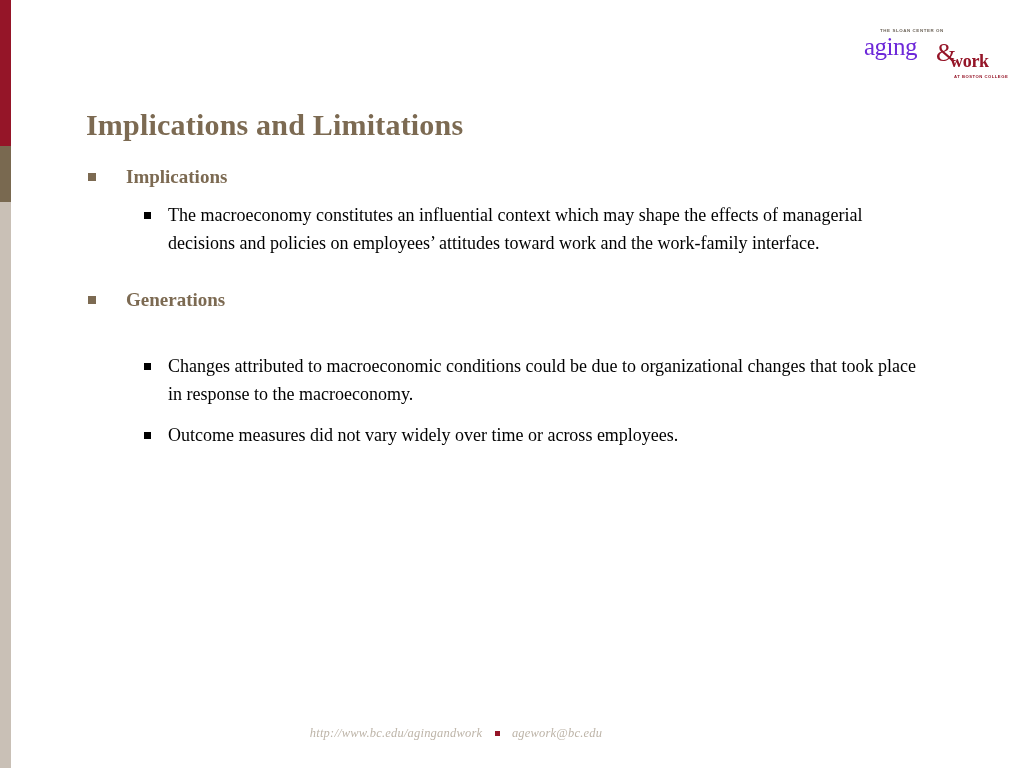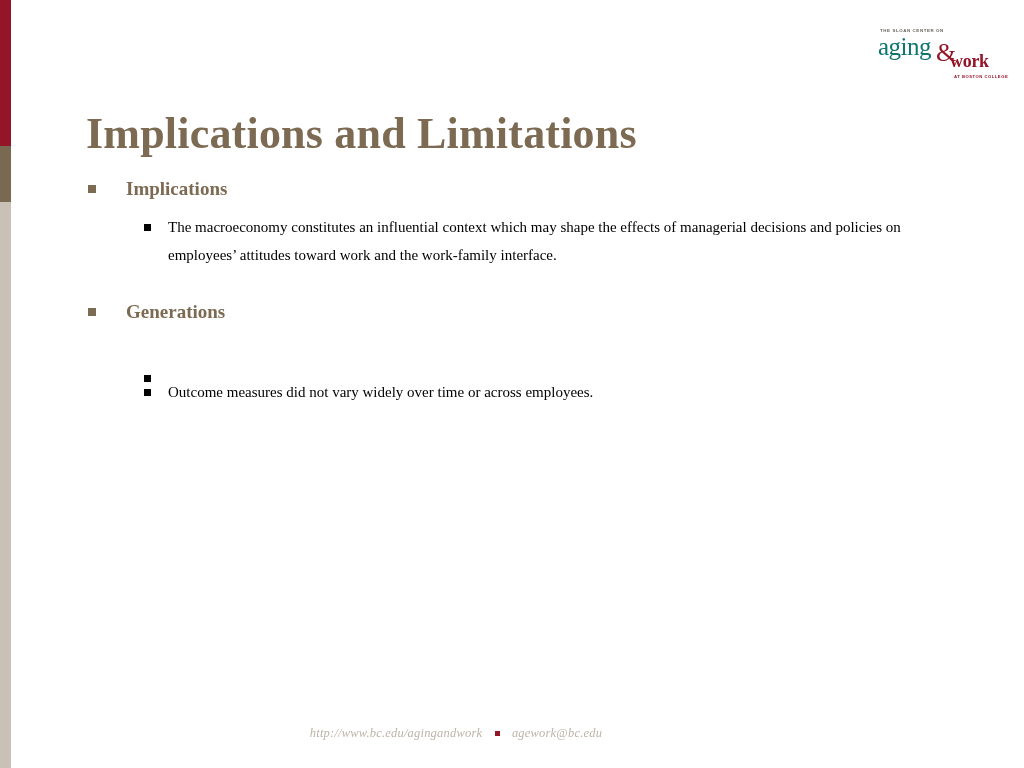--- a/index.html
+++ b/index.html
@@ -50,25 +50,25 @@
     margin-left: 16px;
     line-height: 6px;
     white-space: nowrap;
   }
   .logo-main {
     position: relative;
     height: 40px;
   }
   .logo-aging {
     position: absolute;
-    left: 14px;
+    left: 0;
     top: 0px;
     font-family: "Liberation Serif", serif;
     font-size: 25px;
-    color: #0f766e;
+    color: #6d28d9;
     letter-spacing: -0.5px;
     line-height: 26px;
   }
   .logo-amp {
     position: absolute;
     left: 72px;
     top: 6px;
     font-family: "Liberation Serif", serif;
     font-size: 26px;
     color: #951528;
@@ -95,33 +95,33 @@
     font-weight: bold;
     color: #951528;
     white-space: nowrap;
   }
 
   
   .slide-title {
     position: absolute;
     left: 86px;
     top: 82px;
-    font-size: 44px;
+    font-size: 30px;
     font-weight: bold;
     color: #7c6a52;
     letter-spacing: 0.2px;
     line-height: 46px;
     white-space: nowrap;
   }
 
   
   .body-area {
     position: absolute;
     left: 0;
-    top: 176px;
+    top: 164px;
     width: 1024px;
   }
 
   .group { margin-bottom: 0; }
 
   
   .l1 {
     position: relative;
     margin: 0 0 0 0;
     padding-left: 126px;
@@ -138,21 +138,21 @@
     width: 8px;
     height: 8px;
     background: #7c6a52;
   }
 
   
   .l2 {
     position: relative;
     padding-left: 168px;
     padding-right: 96px;
-    font-size: 15px;
+    font-size: 18px;
     color: #000000;
     line-height: 27.5px;
     text-align: left;
   }
   .l2 .bullet2 {
     position: absolute;
     left: 144px;
     top: 10px;
     width: 7px;
     height: 7px;
@@ -227,20 +227,21 @@
       <span>Generations</span>
     </div>
     <div class="sp-after-l1"></div>
 
     <div class="sp-between-items"></div>
 
     <div class="sp-between-items"></div>
 
     <div class="l2">
       <span class="bullet2"></span>
+      <span>Changes attributed to macroeconomic conditions could be due to organizational changes that took place in response to the macroeconomy.</span>
     </div>
     <div class="sp-between-items"></div>
 
     <div class="l2">
       <span class="bullet2"></span>
       <span>Outcome measures did not vary widely over time or across employees.</span>
     </div>
   </div>
 
 </div>

